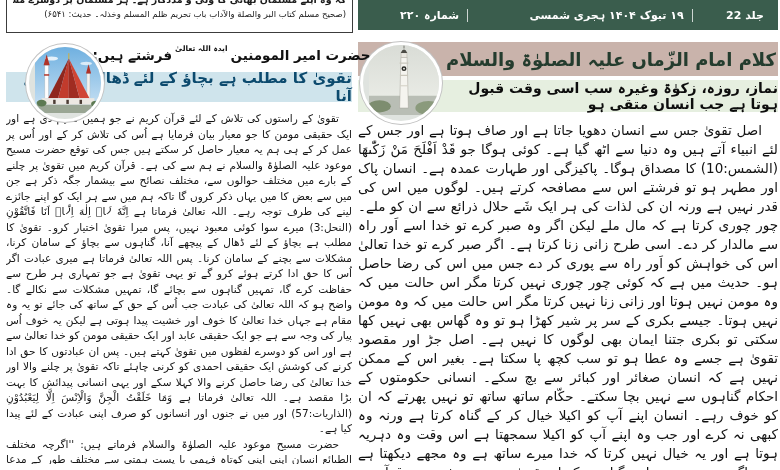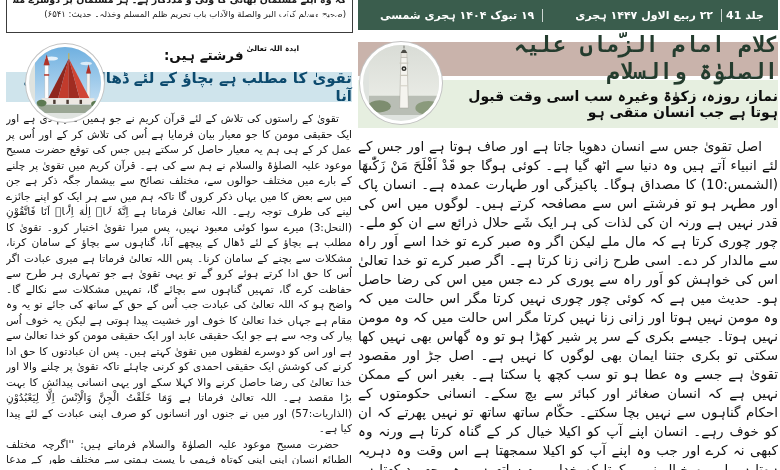--- a/index.html
+++ b/index.html
@@ -24,24 +24,24 @@
     background:#3a5d4d;color:#fff;display:flex;align-items:center;
     justify-content:space-between;padding:0 10px;box-sizing:border-box;
     font-size:11px;font-weight:bold;white-space:nowrap;
   }
   .m-item{padding:0 4px;}
   .m-item:not(:first-child){border-right:1px solid rgba(255,255,255,.75);padding-right:8px;margin-left:28px;}
   
   .right-col{position:absolute;left:358px;top:42px;width:420px;}
   .rc-kicker{
     background:#c9b3ab;height:34px;display:flex;align-items:center;justify-content:center;
-    padding-left:86px;font-weight:bold;font-size:22px;color:#243c2e;font-family:Liberation Mono, monospace;
+    padding-left:86px;font-weight:bold;font-size:18px;color:#243c2e;
   }
   .rc-headline{
-    margin-top:4px;background:#e6efe0;height:48px;display:flex;align-items:center;
+    margin-top:4px;background:#e6efe0;height:32px;display:flex;align-items:center;
     justify-content:center;padding-left:86px;font-weight:bold;font-size:14px;color:#0d0d0d;
   }
   .photo-circle{
     position:absolute;border-radius:50%;border:3px solid #fff;overflow:hidden;
     box-shadow:0 0 0 1px #c2c2c2;background:#dfe3df;
   }
   .rc-photo{left:2px;top:0;width:76px;height:76px;}
   .rc-body{
     margin-top:9px;text-align:justify;font-size:13.5px;line-height:19px;
     height:349px;overflow:hidden;color:#121212;
@@ -69,22 +69,21 @@
 <body>
 
 <div class="page">
 
   <div class="note-box">
     <div class="note-text">کہ وہ اپنے مسلمان بھائی کا ولی و مددگار ہے۔ ہر مسلمان پر دوسرے مسلمان کا خون، مال اور عزت حرام ہے۔</div>
     <div class="note-ref">(صحیح مسلم کتاب البر والصلة والآداب باب تحریم ظلم المسلم وخذلہ۔ حدیث: ۶۵۴۱)</div>
   </div>
 
   <div class="masthead">
-    <span class="m-item">جلد 41</span>
-    <span class="m-item">۲۲ ربیع الاول ۱۴۴۷ ہجری</span>
+    <span class="m-item">جلد 22</span>
     <span class="m-item">۱۹ تبوک ۱۴۰۴ ہجری شمسی</span>
     <span class="m-item">شمارہ ۲۲۰</span>
   </div>
 
   <div class="right-col">
     <div class="rc-kicker">
       <span>کلام امام الزّماں علیہ الصلوٰۃ والسلام</span>
     </div>
     <div class="rc-headline">
       <span>نماز، روزہ، زکوٰۃ وغیرہ سب اسی وقت قبول ہوتا ہے جب انسان متقی ہو</span>
@@ -112,20 +111,21 @@
         <rect x="39.6" y="0.5" width="0.8" height="3.5" fill="#4c4c46"></rect>
       </svg>
     </div>
     <div class="rc-body">
       <p>اصل تقویٰ جس سے انسان دھویا جاتا ہے اور صاف ہوتا ہے اور جس کے لئے انبیاء آتے ہیں وہ دنیا سے اٹھ گیا ہے۔ کوئی ہوگا جو قَدْ اَفْلَحَ مَنْ زَكّٰىهَا (الشمس:10) کا مصداق ہوگا۔ پاکیزگی اور طہارت عمدہ ہے۔ انسان پاک اور مطہر ہو تو فرشتے اس سے مصافحہ کرتے ہیں۔ لوگوں میں اس کی قدر نہیں ہے ورنہ ان کی لذات کی ہر ایک شَے حلال ذرائع سے ان کو ملے۔ چور چوری کرتا ہے کہ مال ملے لیکن اگر وہ صبر کرے تو خدا اسے اَور راہ سے مالدار کر دے۔ اسی طرح زانی زنا کرتا ہے۔ اگر صبر کرے تو خدا تعالیٰ اس کی خواہش کو اَور راہ سے پوری کر دے جس میں اس کی رضا حاصل ہو۔ حدیث میں ہے کہ کوئی چور چوری نہیں کرتا مگر اس حالت میں کہ وہ مومن نہیں ہوتا اور زانی زنا نہیں کرتا مگر اس حالت میں کہ وہ مومن نہیں ہوتا۔ جیسے بکری کے سر پر شیر کھڑا ہو تو وہ گھاس بھی نہیں کھا سکتی تو بکری جتنا ایمان بھی لوگوں کا نہیں ہے۔ اصل جڑ اور مقصود تقویٰ ہے جسے وہ عطا ہو تو سب کچھ پا سکتا ہے۔ بغیر اس کے ممکن نہیں ہے کہ انسان صغائر اور کبائر سے بچ سکے۔ انسانی حکومتوں کے احکام گناہوں سے نہیں بچا سکتے۔ حکّام ساتھ ساتھ تو نہیں پھرتے کہ ان کو خوف رہے۔ انسان اپنے آپ کو اکیلا خیال کر کے گناہ کرتا ہے ورنہ وہ کبھی نہ کرے اور جب وہ اپنے آپ کو اکیلا سمجھتا ہے اس وقت وہ دہریہ ہوتا ہے اور یہ خیال نہیں کرتا کہ خدا میرے ساتھ ہے وہ مجھے دیکھتا ہے ورنہ اگر وہ یہ سمجھتا تو گناہ نہ کرتا۔ تقویٰ سے سب شے ہے۔ قرآن نے ابتدا اسی سے کی ہے</p>
     </div>
   </div>
 
   <div class="left-col">
     <div class="lc-kicker">
+      <span>حضرت امیر المومنین</span>
       <span class="sup">ایدہ اللہ تعالیٰ</span>
       <span>فرشتے ہیں:</span>
     </div>
     <div class="lc-headline">
       <span>تقویٰ کا مطلب ہے بچاؤ کے لئے ڈھال کے پیچھے آنا</span>
     </div>
     <div class="photo-circle lc-photo">
       <svg width="66" height="66" viewBox="0 0 80 80" xmlns="http://www.w3.org/2000/svg">
         <defs>
           <linearGradient id="sky1" x1="0" y1="0" x2="0" y2="1">

